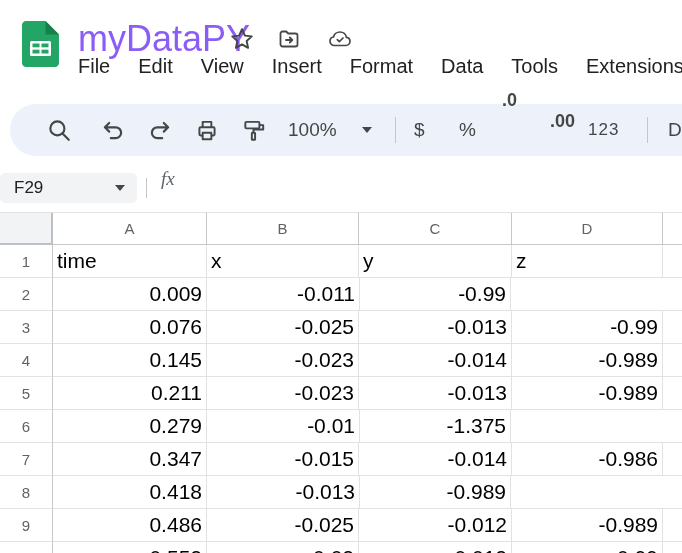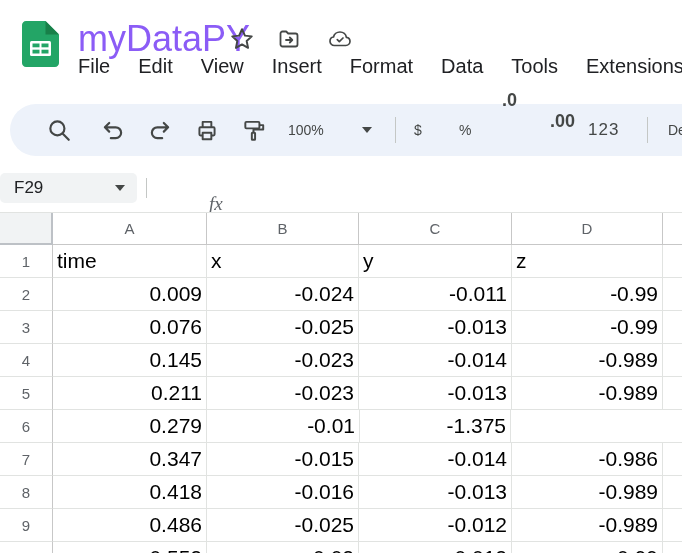--- a/index.html
+++ b/index.html
@@ -18,34 +18,34 @@
   .folder-pos { left:276px; top:27px; }
   .cloud-pos { left:326px; top:27px; }
 
   .menubar { position:absolute; left:78px; top:55px; display:flex; gap:28px; }
   .menu-item { font-size:20px; color:#202124; white-space:nowrap; cursor:default; }
 
   
   .toolbar { position:absolute; left:10px; top:104px; width:700px; height:52px;
              background:#edf2fa; border-radius:26px; }
   .tb { position:absolute; top:50%; transform:translateY(-50%); display:flex; align-items:center; }
-  .tb-text { font-size:14px; color:#444746; white-space:nowrap; }
+  .tb-text { font-size:19px; color:#444746; white-space:nowrap; }
   .tb-sep { width:1px; height:26px; background:#c4c7c5; }
   .caret { width:0; height:0; border-left:5px solid transparent; border-right:5px solid transparent; border-top:6px solid #444746; }
   .dec { position:relative; font-size:18px; color:#444746; font-weight:bold; top:-4px; }
   .t123 { font-size:17px; letter-spacing:1px; }
 
   
   .namebox { position:absolute; left:0; top:173px; width:137px; height:30px; background:#f1f3f4;
              border-radius:5px; display:flex; align-items:center; }
   .namebox .ref { margin-left:14px; font-size:17px; color:#202124; }
   .namebox .caret { position:absolute; right:12px; }
   .f-sep { position:absolute; left:146px; top:178px; width:1px; height:20px; background:#c4c7c5; }
-  .fx { position:absolute; left:161px; top:193px; font-family:"Liberation Serif", serif;
-        font-style:italic; font-size:19px; color:#5f6368;margin-left:48px; }
+  .fx { position:absolute; left:161px; top:168px; font-family:"Liberation Serif", serif;
+        font-style:italic; font-size:19px; color:#5f6368; }
   .formula-input { position:absolute; left:190px; top:173px; width:490px; height:30px; }
 
   
   .grid { position:absolute; left:0; top:212px; width:682px; height:341px; overflow:hidden;
           border-top:1px solid #e1e3e1; background:#fff; }
   .hrow { display:flex; height:32px; }
   .corner { width:53px; background:#f1f3f4; border-right:2px solid #bdc1c6; border-bottom:2px solid #bdc1c6; }
   .colhead { border-right:1px solid #c7c7c7; border-bottom:1px solid #c7c7c7;
              display:flex; align-items:center; justify-content:center;
              color:#5f6368; font-size:15px; background:#fff; }
@@ -174,21 +174,20 @@
       <div class="cell w-a">time</div>
       <div class="cell w-b">x</div>
       <div class="cell w-c">y</div>
       <div class="cell w-d">z</div>
       <div class="cell w-e"></div>
     </div>
 
     <div class="drow">
       <div class="rownum">2</div>
       <div class="cell w-a">0.009</div>
-      <div class="cell w-b">-0.024</div>
       <div class="cell w-c">-0.011</div>
       <div class="cell w-d">-0.99</div>
       <div class="cell w-e"></div>
     </div>
 
     <div class="drow">
       <div class="rownum">3</div>
       <div class="cell w-a">0.076</div>
       <div class="cell w-b">-0.025</div>
       <div class="cell w-c">-0.013</div>
@@ -227,21 +226,20 @@
       <div class="cell w-a">0.347</div>
       <div class="cell w-b">-0.015</div>
       <div class="cell w-c">-0.014</div>
       <div class="cell w-d">-0.986</div>
       <div class="cell w-e"></div>
     </div>
 
     <div class="drow">
       <div class="rownum">8</div>
       <div class="cell w-a">0.418</div>
-      <div class="cell w-b">-0.016</div>
       <div class="cell w-c">-0.013</div>
       <div class="cell w-d">-0.989</div>
       <div class="cell w-e"></div>
     </div>
 
     <div class="drow">
       <div class="rownum">9</div>
       <div class="cell w-a">0.486</div>
       <div class="cell w-b">-0.025</div>
       <div class="cell w-c">-0.012</div>

